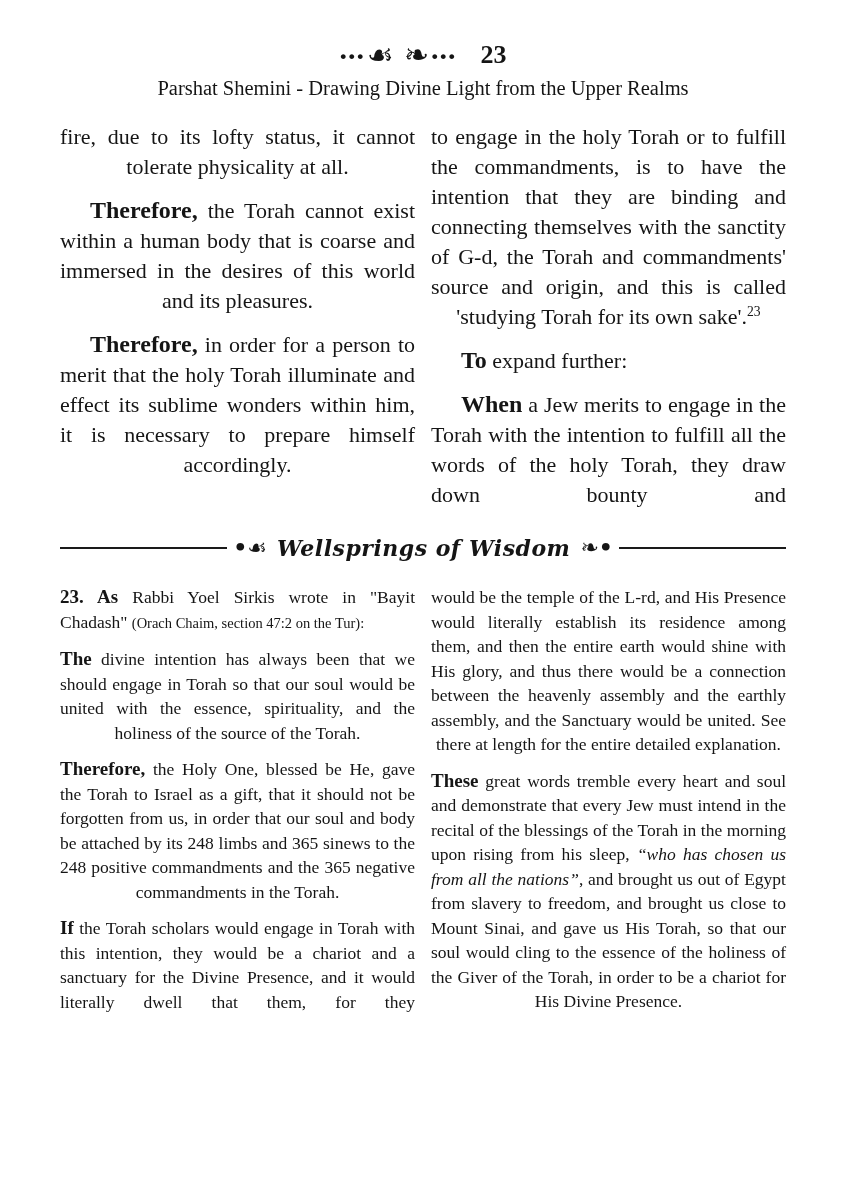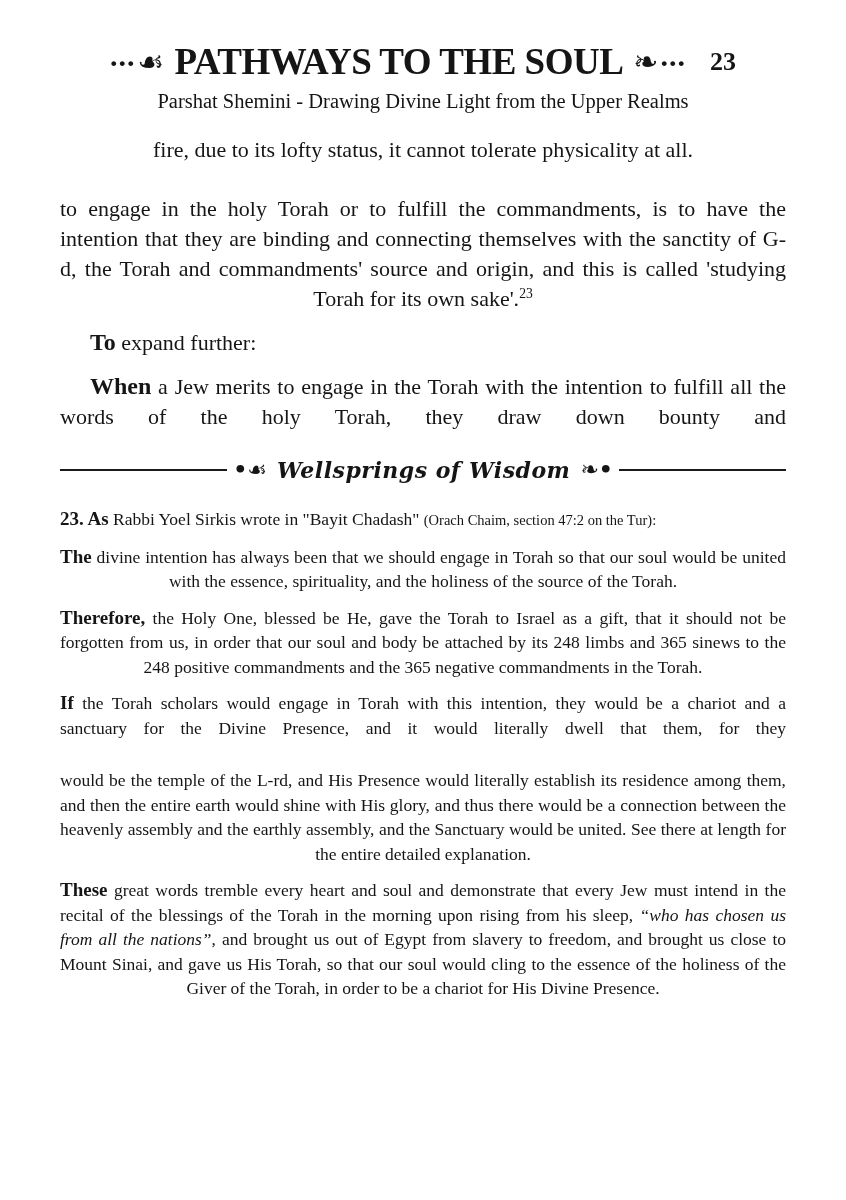--- a/index.html
+++ b/index.html
@@ -19,21 +19,21 @@
   h1.page-title{
     font-size:37px;font-weight:bold;margin:0;letter-spacing:-0.5px;
     font-family:"Liberation Serif","DejaVu Serif",serif;
   }
   .pagenum{font-size:26px;font-weight:bold;margin-left:14px;}
   h2.page-subtitle{
     text-align:center;font-size:20.5px;font-weight:normal;margin:7px 0 0 0;letter-spacing:0;
   }
 
   
-  .columns{display:flex;gap:16px;flex-direction:column;}
+  .columns{display:flex;gap:16px;}
   .col{flex:1 1 0;min-width:0;}
   .main-text{margin-top:22px;}
   .main-text p{
     margin:0 0 13px 0;
     font-size:22px;line-height:30px;
     text-align:justify;
   }
   .main-text p.indent{text-indent:30px;}
   .main-text .lead{font-weight:bold;font-size:24px;}
   p.center-last{text-align-last:center;}
@@ -65,33 +65,34 @@
 <body>
 
 <div class="page">
 
   <header>
     <div class="title-row">
       <span class="orn">
           <span class="dots">...</span>
           <span class="flor">☙</span>
         </span>
-      <h1 class="page-title">PATHWAYS TO THE SOUL</h1>
       <span class="orn">
           <span class="flor">❧</span>
           <span class="dots">...</span>
         </span>
       <span class="pagenum">23</span>
     </div>
     <h2 class="page-subtitle">Parshat Shemini - Drawing Divine Light from the Upper Realms</h2>
   </header>
 
   <main class="columns main-text">
     <div class="col">
       <p class="center-last"><span>fire, due to its lofty status, it cannot tolerate physicality at all.</span></p>
+      <p class="indent center-last"><b class="lead">Therefore,</b><span> the Torah cannot exist within a human body that is coarse and immersed in the desires of this world and its pleasures.</span></p>
+      <p class="indent center-last"><b class="lead">Therefore,</b><span> in order for a person to merit that the holy Torah illuminate and effect its sublime wonders within him, it is necessary to prepare himself accordingly.</span></p>
     </div>
     <div class="col">
       <p class="center-last"><span>to engage in the holy Torah or to fulfill the commandments, is to have the intention that they are binding and connecting themselves with the sanctity of G-d, the Torah and commandments' source and origin, and this is called 'studying Torah for its own sake'.</span><sup class="fnref">23</sup></p>
       <p class="indent"><b class="lead">To</b><span> expand further:</span></p>
       <p class="indent justify-last"><b class="lead">When</b><span> a Jew merits to engage in the Torah with the intention to fulfill all the words of the holy Torah, they draw down bounty and</span></p>
     </div>
   </main>
 
   <div class="divider">
     <span class="rule"></span>

